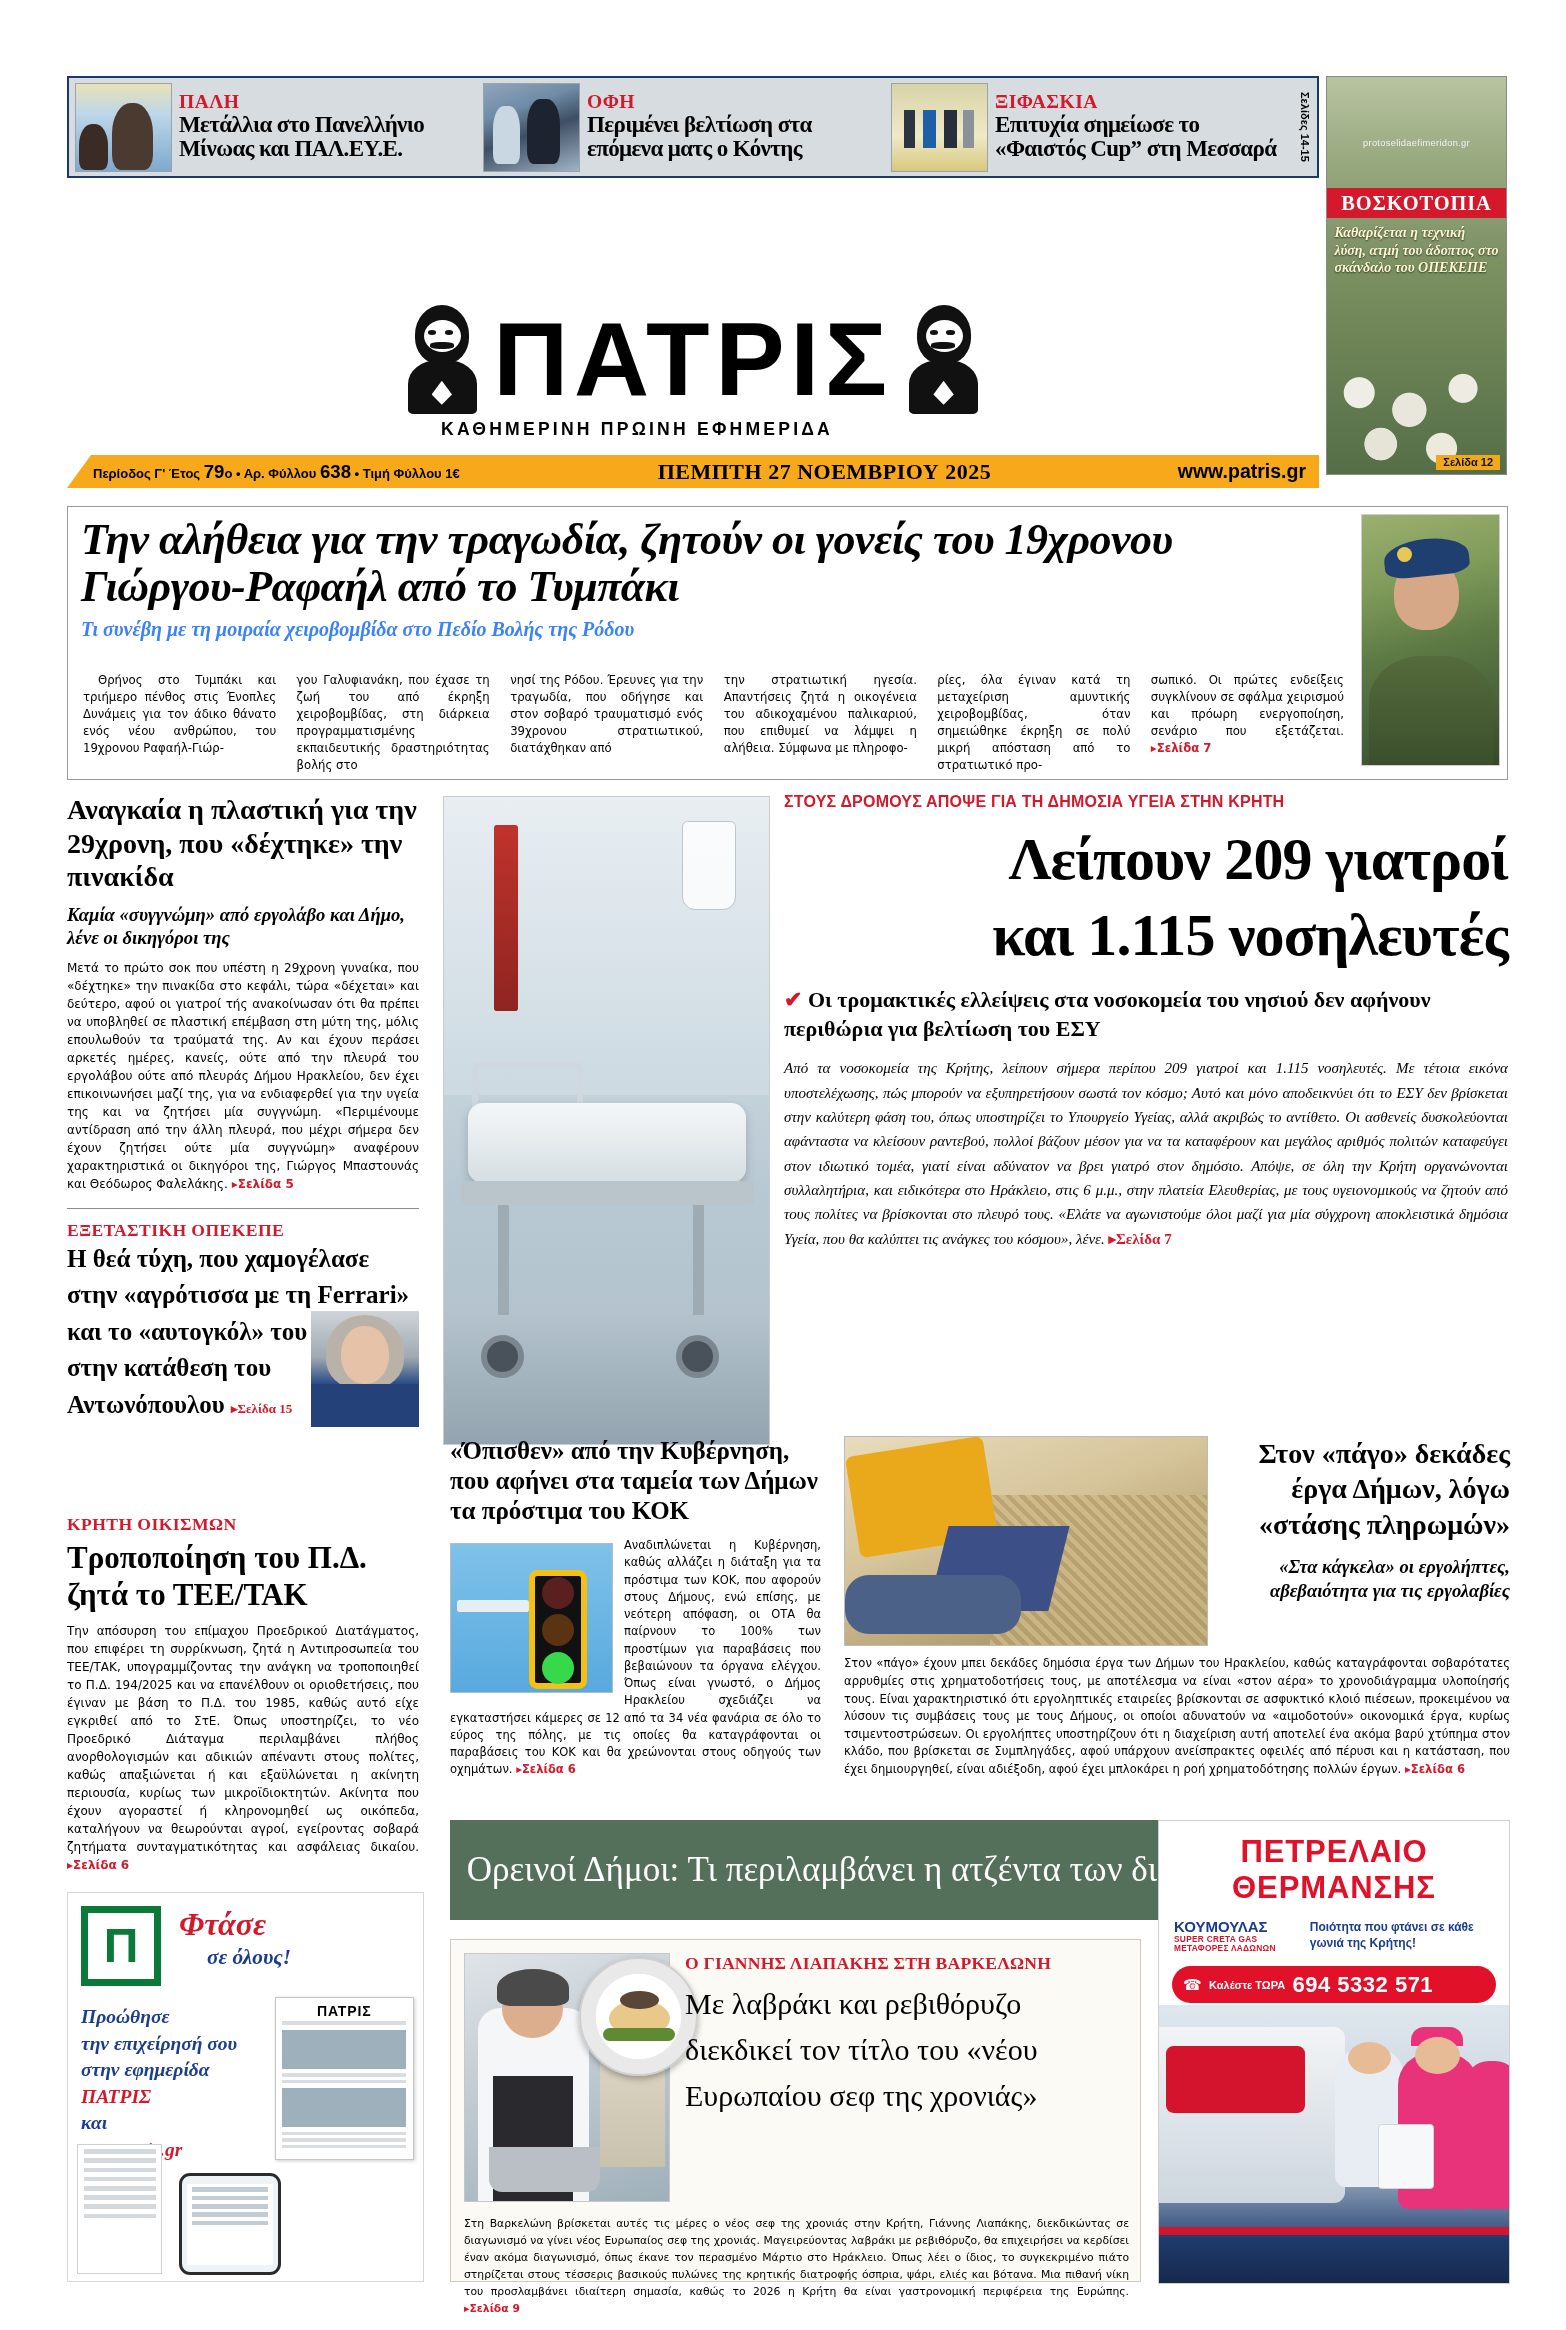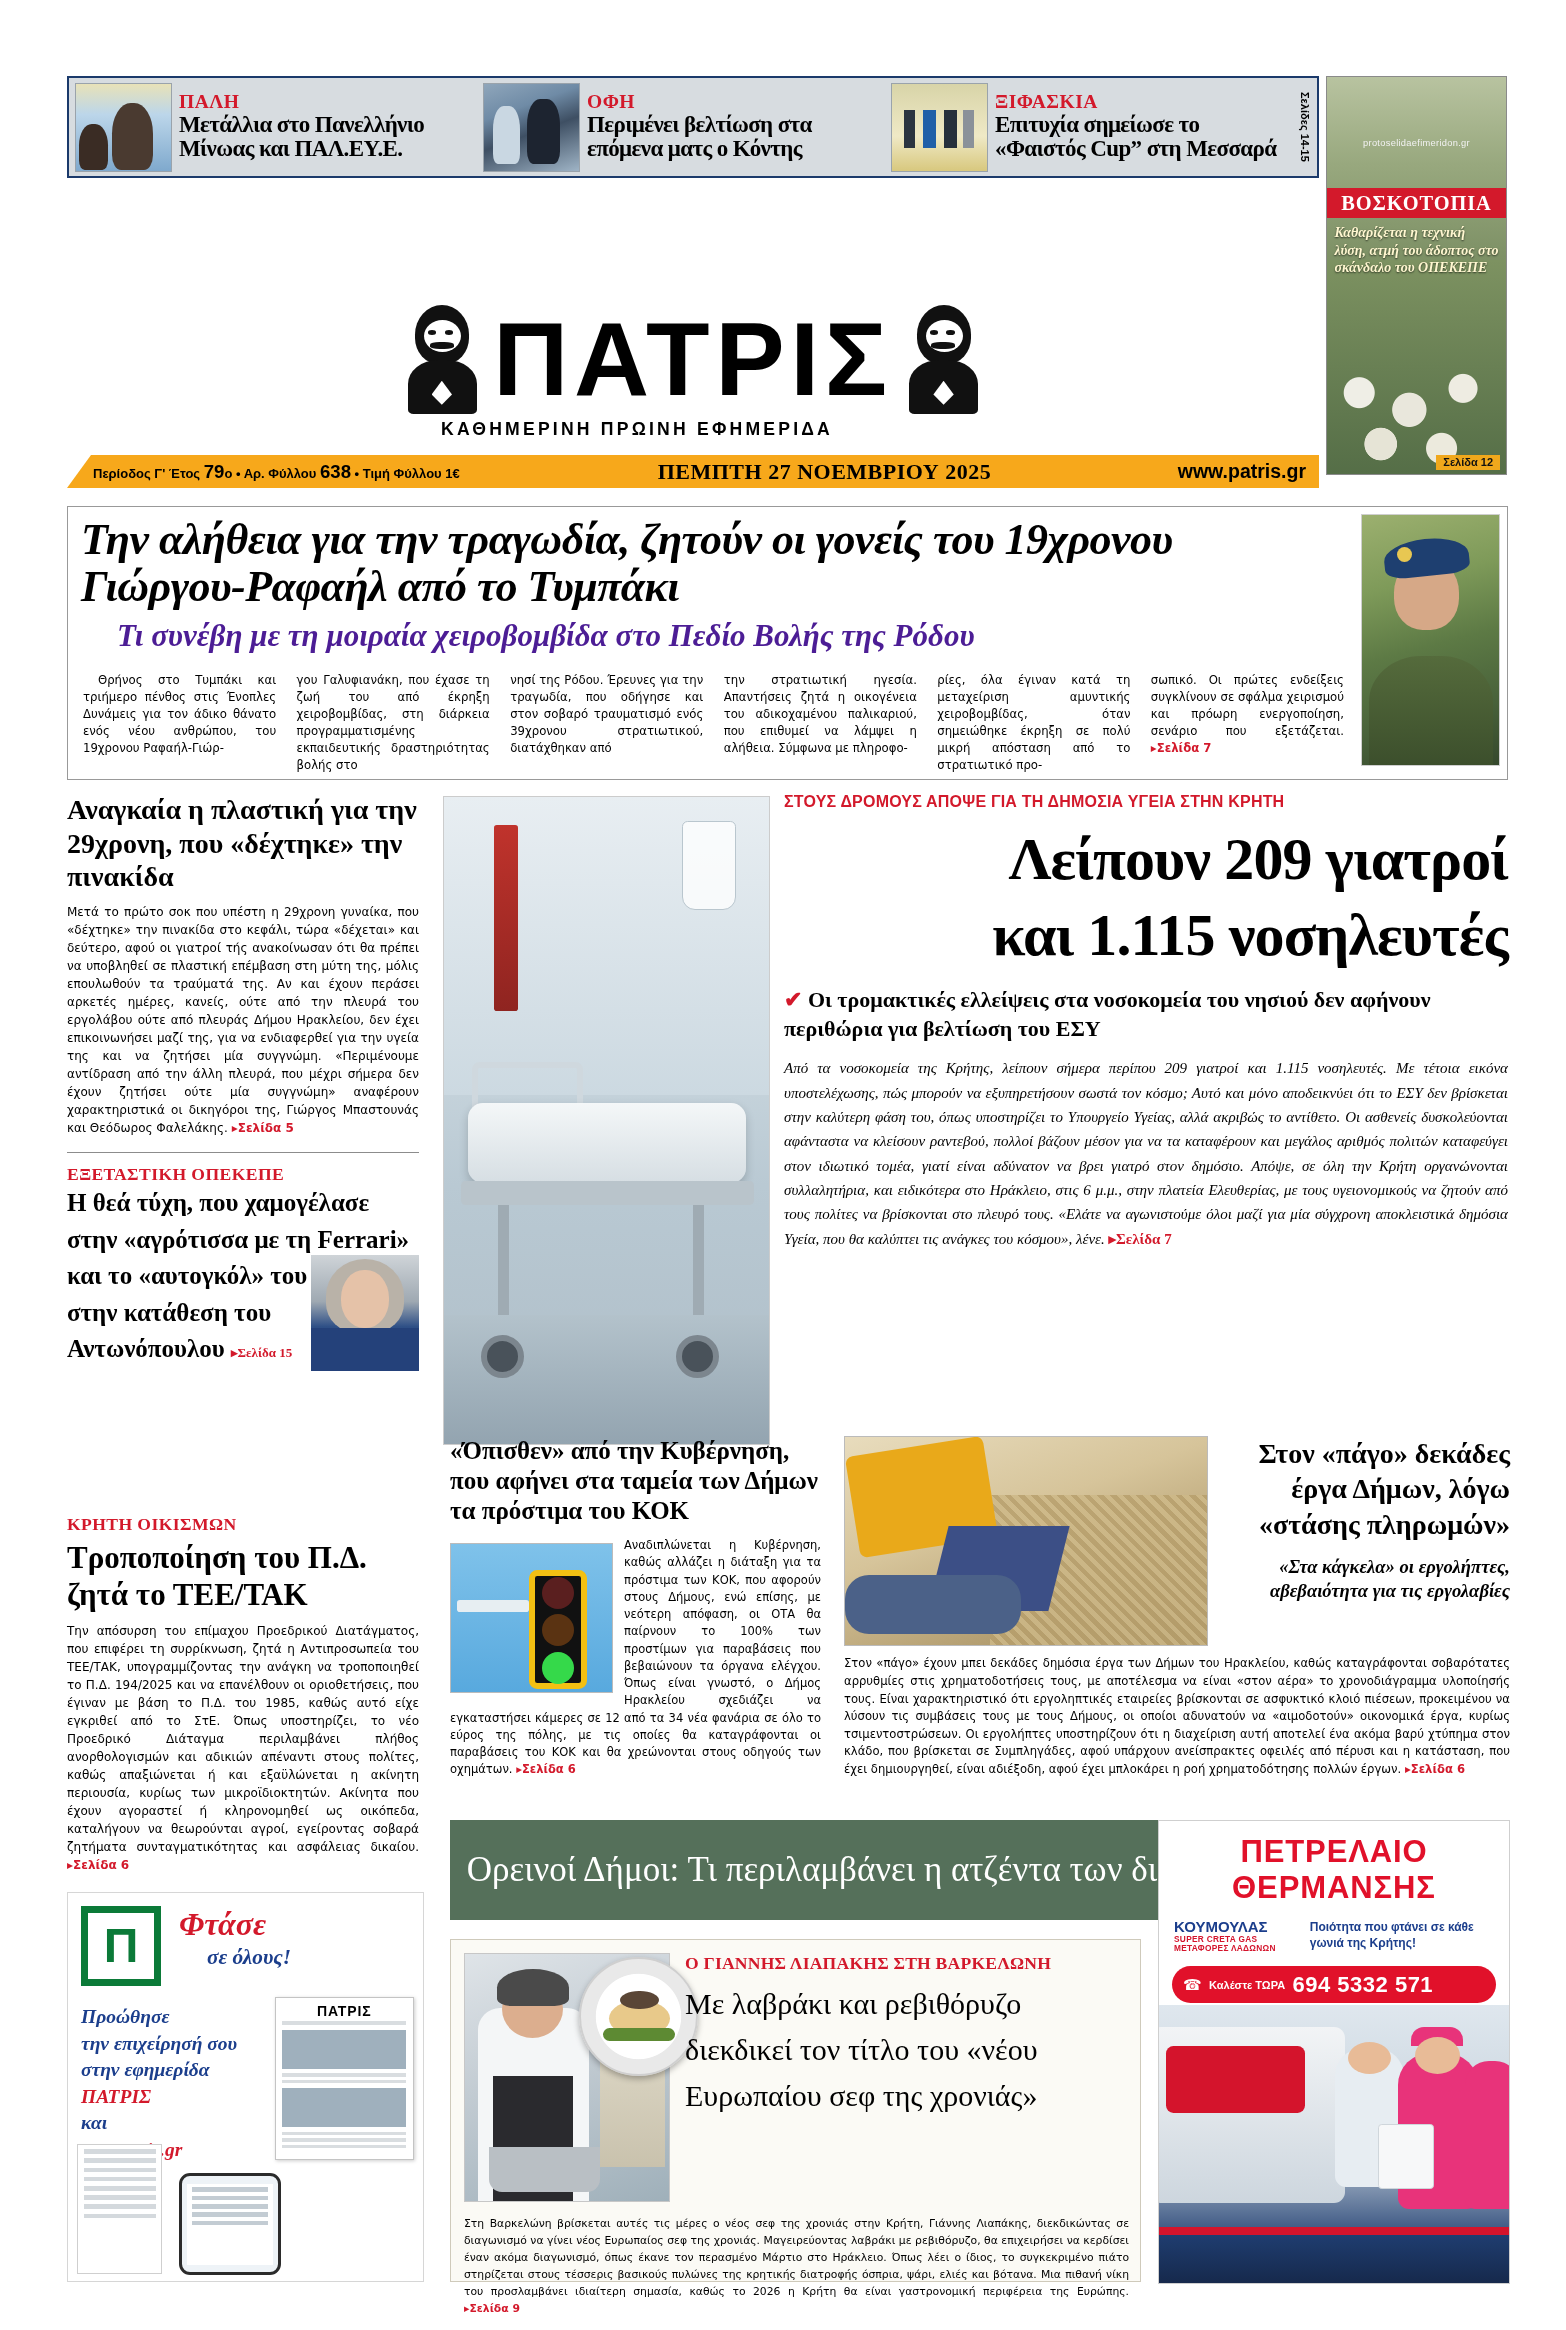--- a/index.html
+++ b/index.html
@@ -78,21 +78,21 @@
   .datebar { position:absolute; left:67px; top:455px; width:1252px; height:33px; background:#f7a81b; display:flex; align-items:center; }
   .datebar:before{content:"";position:absolute;left:0;top:0;width:24px;height:100%;background:#fff;clip-path:polygon(0 0,100% 0,0 100%);}
   .db-left { padding-left:26px; font-family:"Liberation Sans",sans-serif; font-weight:bold; font-size:13px; width:43%; }
   .db-left b { font-size:18.6px; }
   .db-mid { flex:1; text-align:center; font-family:"Liberation Serif",serif; font-weight:bold; font-size:22px; letter-spacing:0.5px; }
   .db-right { width:22%; text-align:right; padding-right:13px; font-family:"Liberation Sans",sans-serif; font-weight:bold; font-size:19.5px; }
 
   
   .lead { position:absolute; left:67px; top:506px; width:1441px; height:274px; border:1.9px solid #999; background:#fff; padding:9.3px 13px; }
   .lead-h1 { font-family:"Liberation Serif",serif; font-weight:bold; font-style:italic; font-size:44px; line-height:1.07; letter-spacing:-0.5px; width:1197px; }
-  .lead-h2 { margin-top:7.4px; font-family:"Liberation Serif",serif; font-weight:bold; font-style:italic; font-size:31px; color:#4c1d95; width:1197px;margin-left:36px; }
+  .lead-h2 { margin-top:7.4px; font-family:"Liberation Serif",serif; font-weight:bold; font-style:italic; font-size:20px; color:#3b82f6; width:1197px; }
   .lead-cols { position:absolute; left:15px; top:165px; width:1261px; display:flex; gap:20.4px; }
   .lead-col { flex:1; font-family:"DejaVu Sans",sans-serif; font-size:11.7px; line-height:1.46; text-align:justify; }
   .lead-col:first-child { text-indent:15px; }
   .lead-photo { position:absolute; right:7.4px; top:7.4px; width:139px; height:252px; overflow:hidden; border:0.9px solid #cfcfcf;
     background:linear-gradient(165deg,#9cb06f 0%,#7e9a59 28%,#5d7a45 52%,#48613a 78%,#35482c 100%); }
   .lead-photo .soldier-head{position:absolute;left:32px;top:43px;width:65px;height:72px;background:#d6a887;border-radius:48% 48% 44% 44%;}
   .lead-photo .beret{position:absolute;left:22px;top:24px;width:85px;height:37px;background:#1e3f70;border-radius:50% 50% 26% 26%;transform:rotate(-6deg);}
   .lead-photo .badge{position:absolute;left:35px;top:32px;width:15px;height:15px;border-radius:50%;background:#e8c752;}
   .lead-photo .torso{position:absolute;left:7.4px;bottom:0;width:124px;height:109px;background:linear-gradient(180deg,#556b3c,#3c4f2c);border-radius:42% 42% 0 0;}
 
@@ -326,20 +326,21 @@
       <div class="torso"></div>
         <div class="soldier-head"></div>
         <div class="beret"></div>
         <div class="badge"></div>
     </div>
   </div>
 
   <div class="lcol">
     <div>
       <div class="art-head">Αναγκαία η πλαστική για την 29χρονη, που «δέχτηκε» την πινακίδα</div>
+      <div class="art-sub">Καμία «συγγνώμη» από εργολάβο και Δήμο, λένε οι δικηγόροι της</div>
       <div class="art-body">
         <span>Μετά το πρώτο σοκ που υπέστη η 29χρονη γυναίκα, που «δέχτηκε» την πινακίδα στο κεφάλι, τώρα «δέχεται» και δεύτερο, αφού οι γιατροί τής ανακοίνωσαν ότι θα πρέπει να υποβληθεί σε πλαστική επέμβαση στη μύτη της, μόλις επουλωθούν τα τραύματά της. Αν και έχουν περάσει αρκετές ημέρες, κανείς, ούτε από την πλευρά του εργολάβου ούτε από πλευράς Δήμου Ηρακλείου, δεν έχει επικοινωνήσει μαζί της, για να ενδιαφερθεί για την υγεία της και να ζητήσει μία συγγνώμη. «Περιμένουμε αντίδραση από την άλλη πλευρά, που μέχρι σήμερα δεν έχουν ζητήσει ούτε μία συγγνώμη» αναφέρουν χαρακτηριστικά οι δικηγόροι της, Γιώργος Μπαστουνάς και Θεόδωρος Φαλελάκης.</span>
         <span class="page-ref">Σελίδα 5</span>
       </div>
     </div>
 
     <div class="hr-thin"></div>
 
     <div class="opek-wrap">
       <div class="kicker-red">ΕΞΕΤΑΣΤΙΚΗ ΟΠΕΚΕΠΕ</div>

